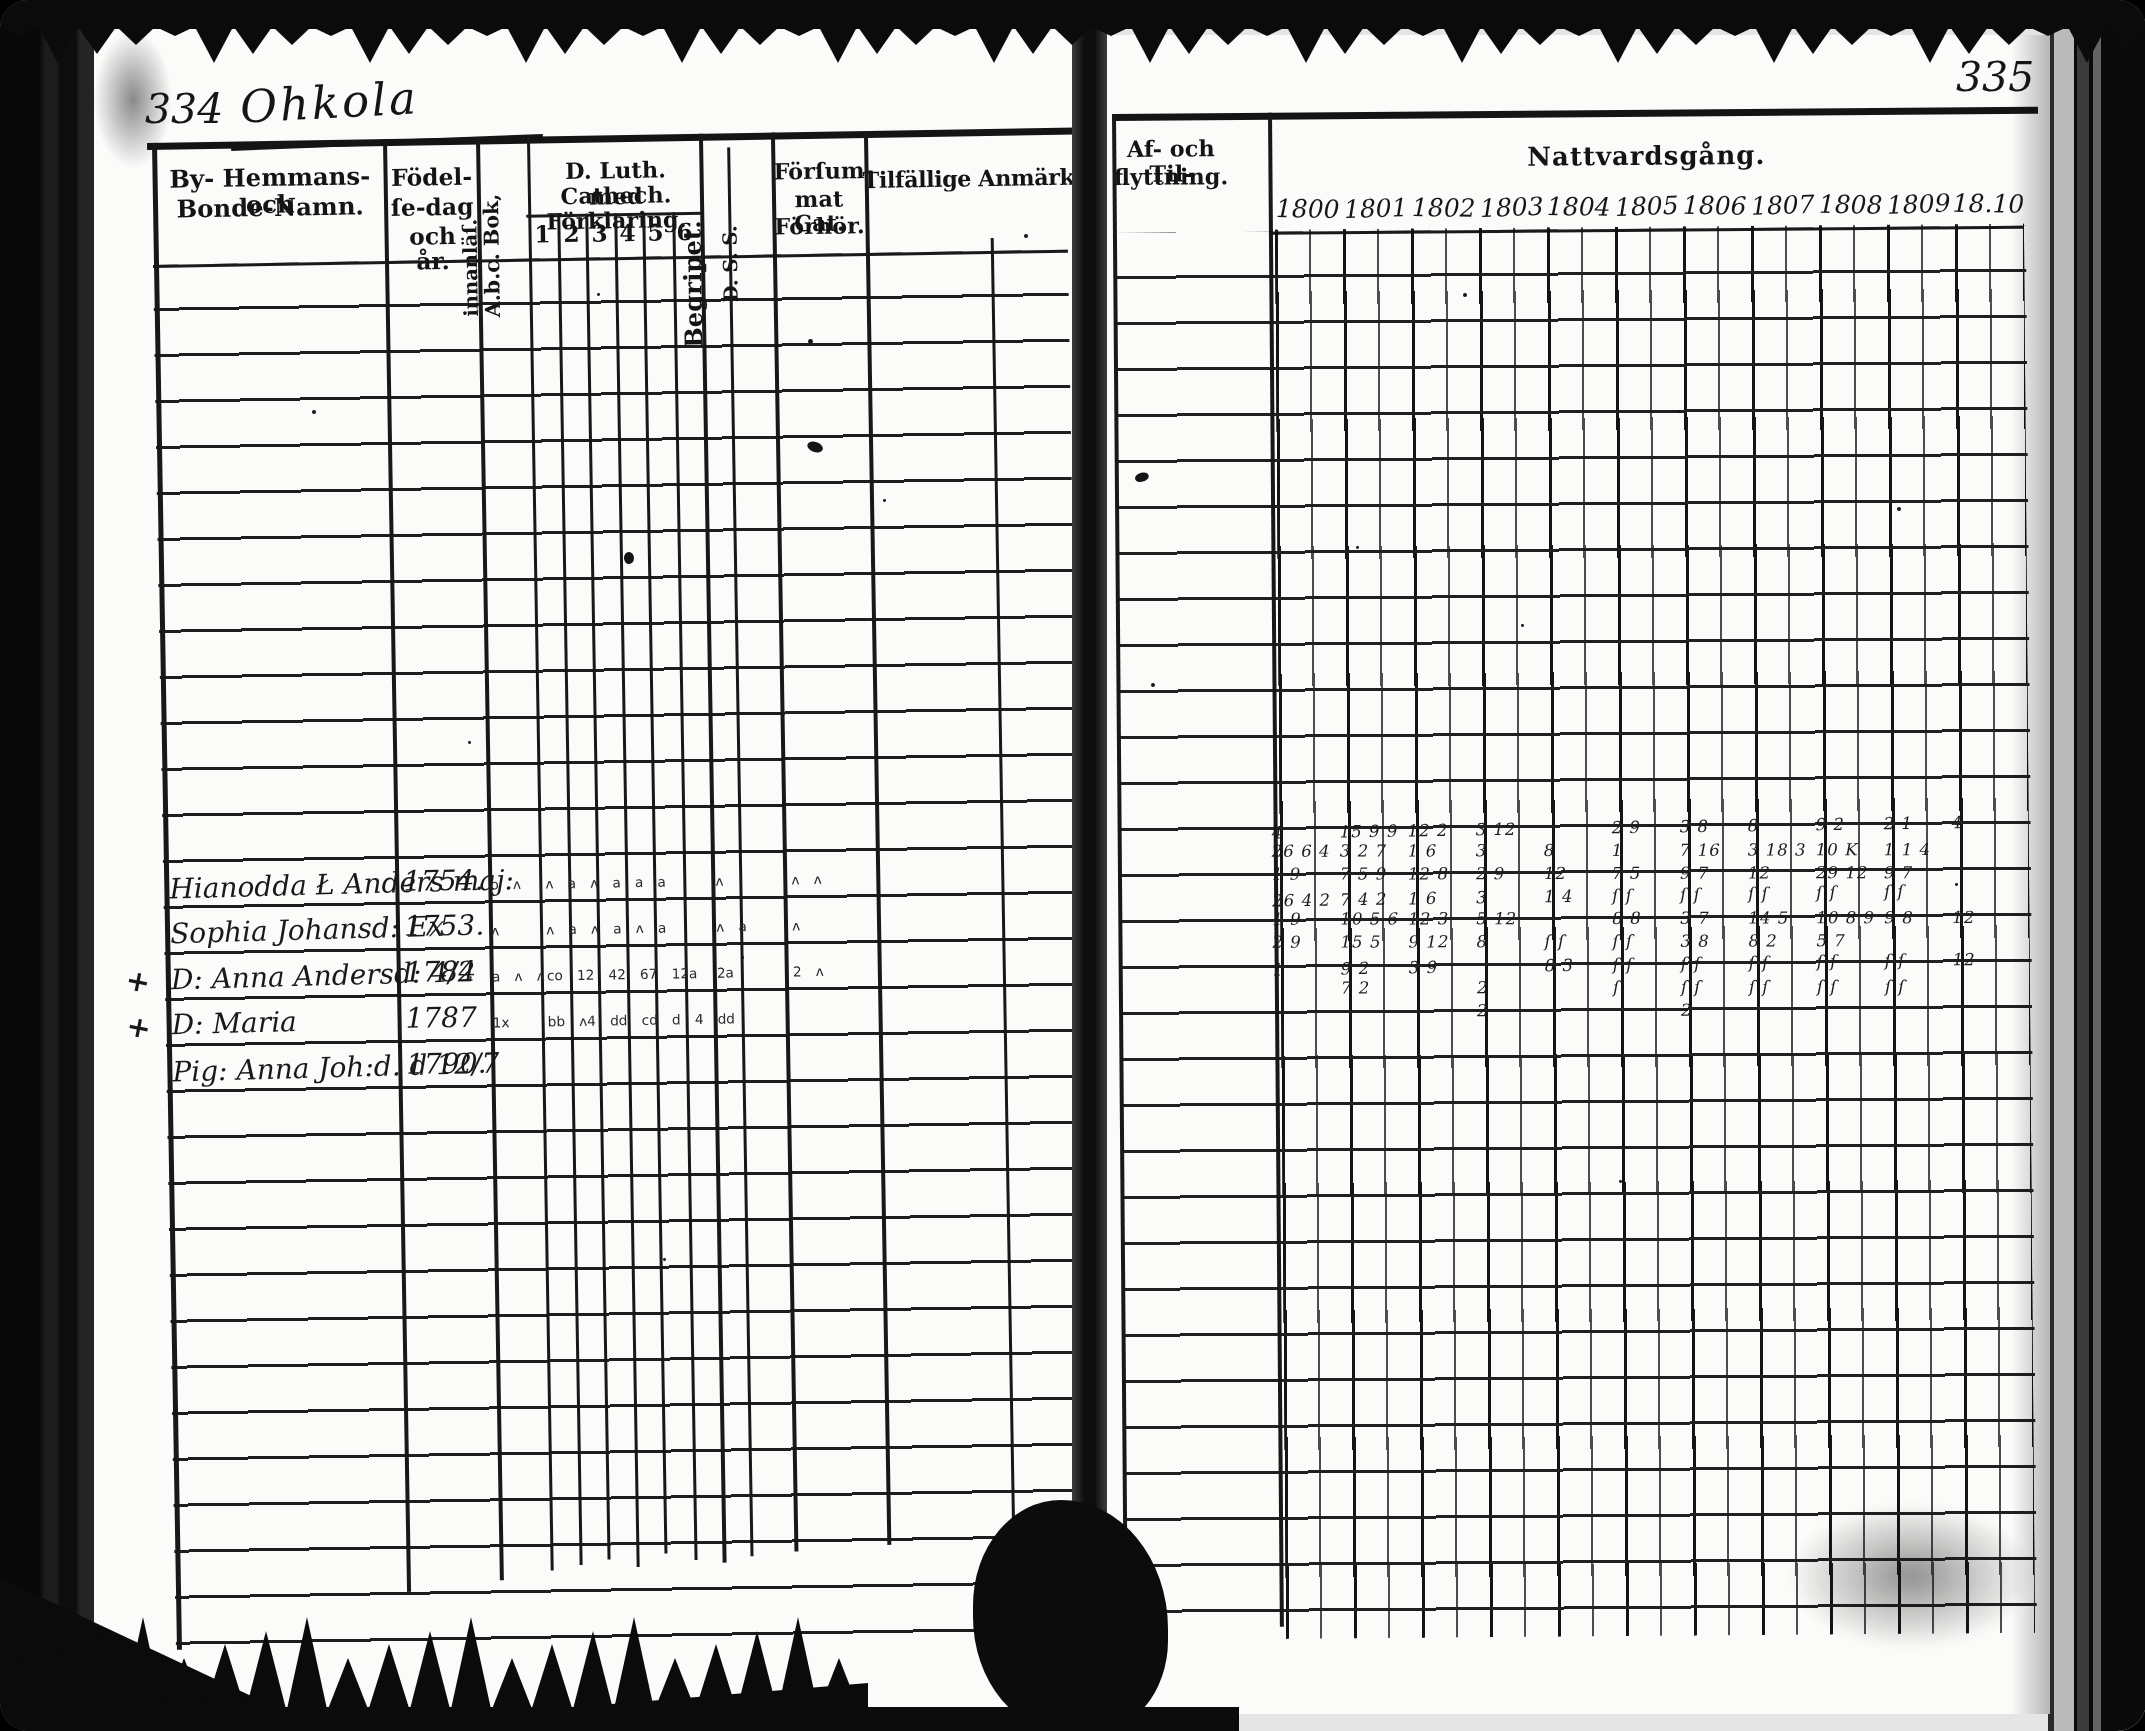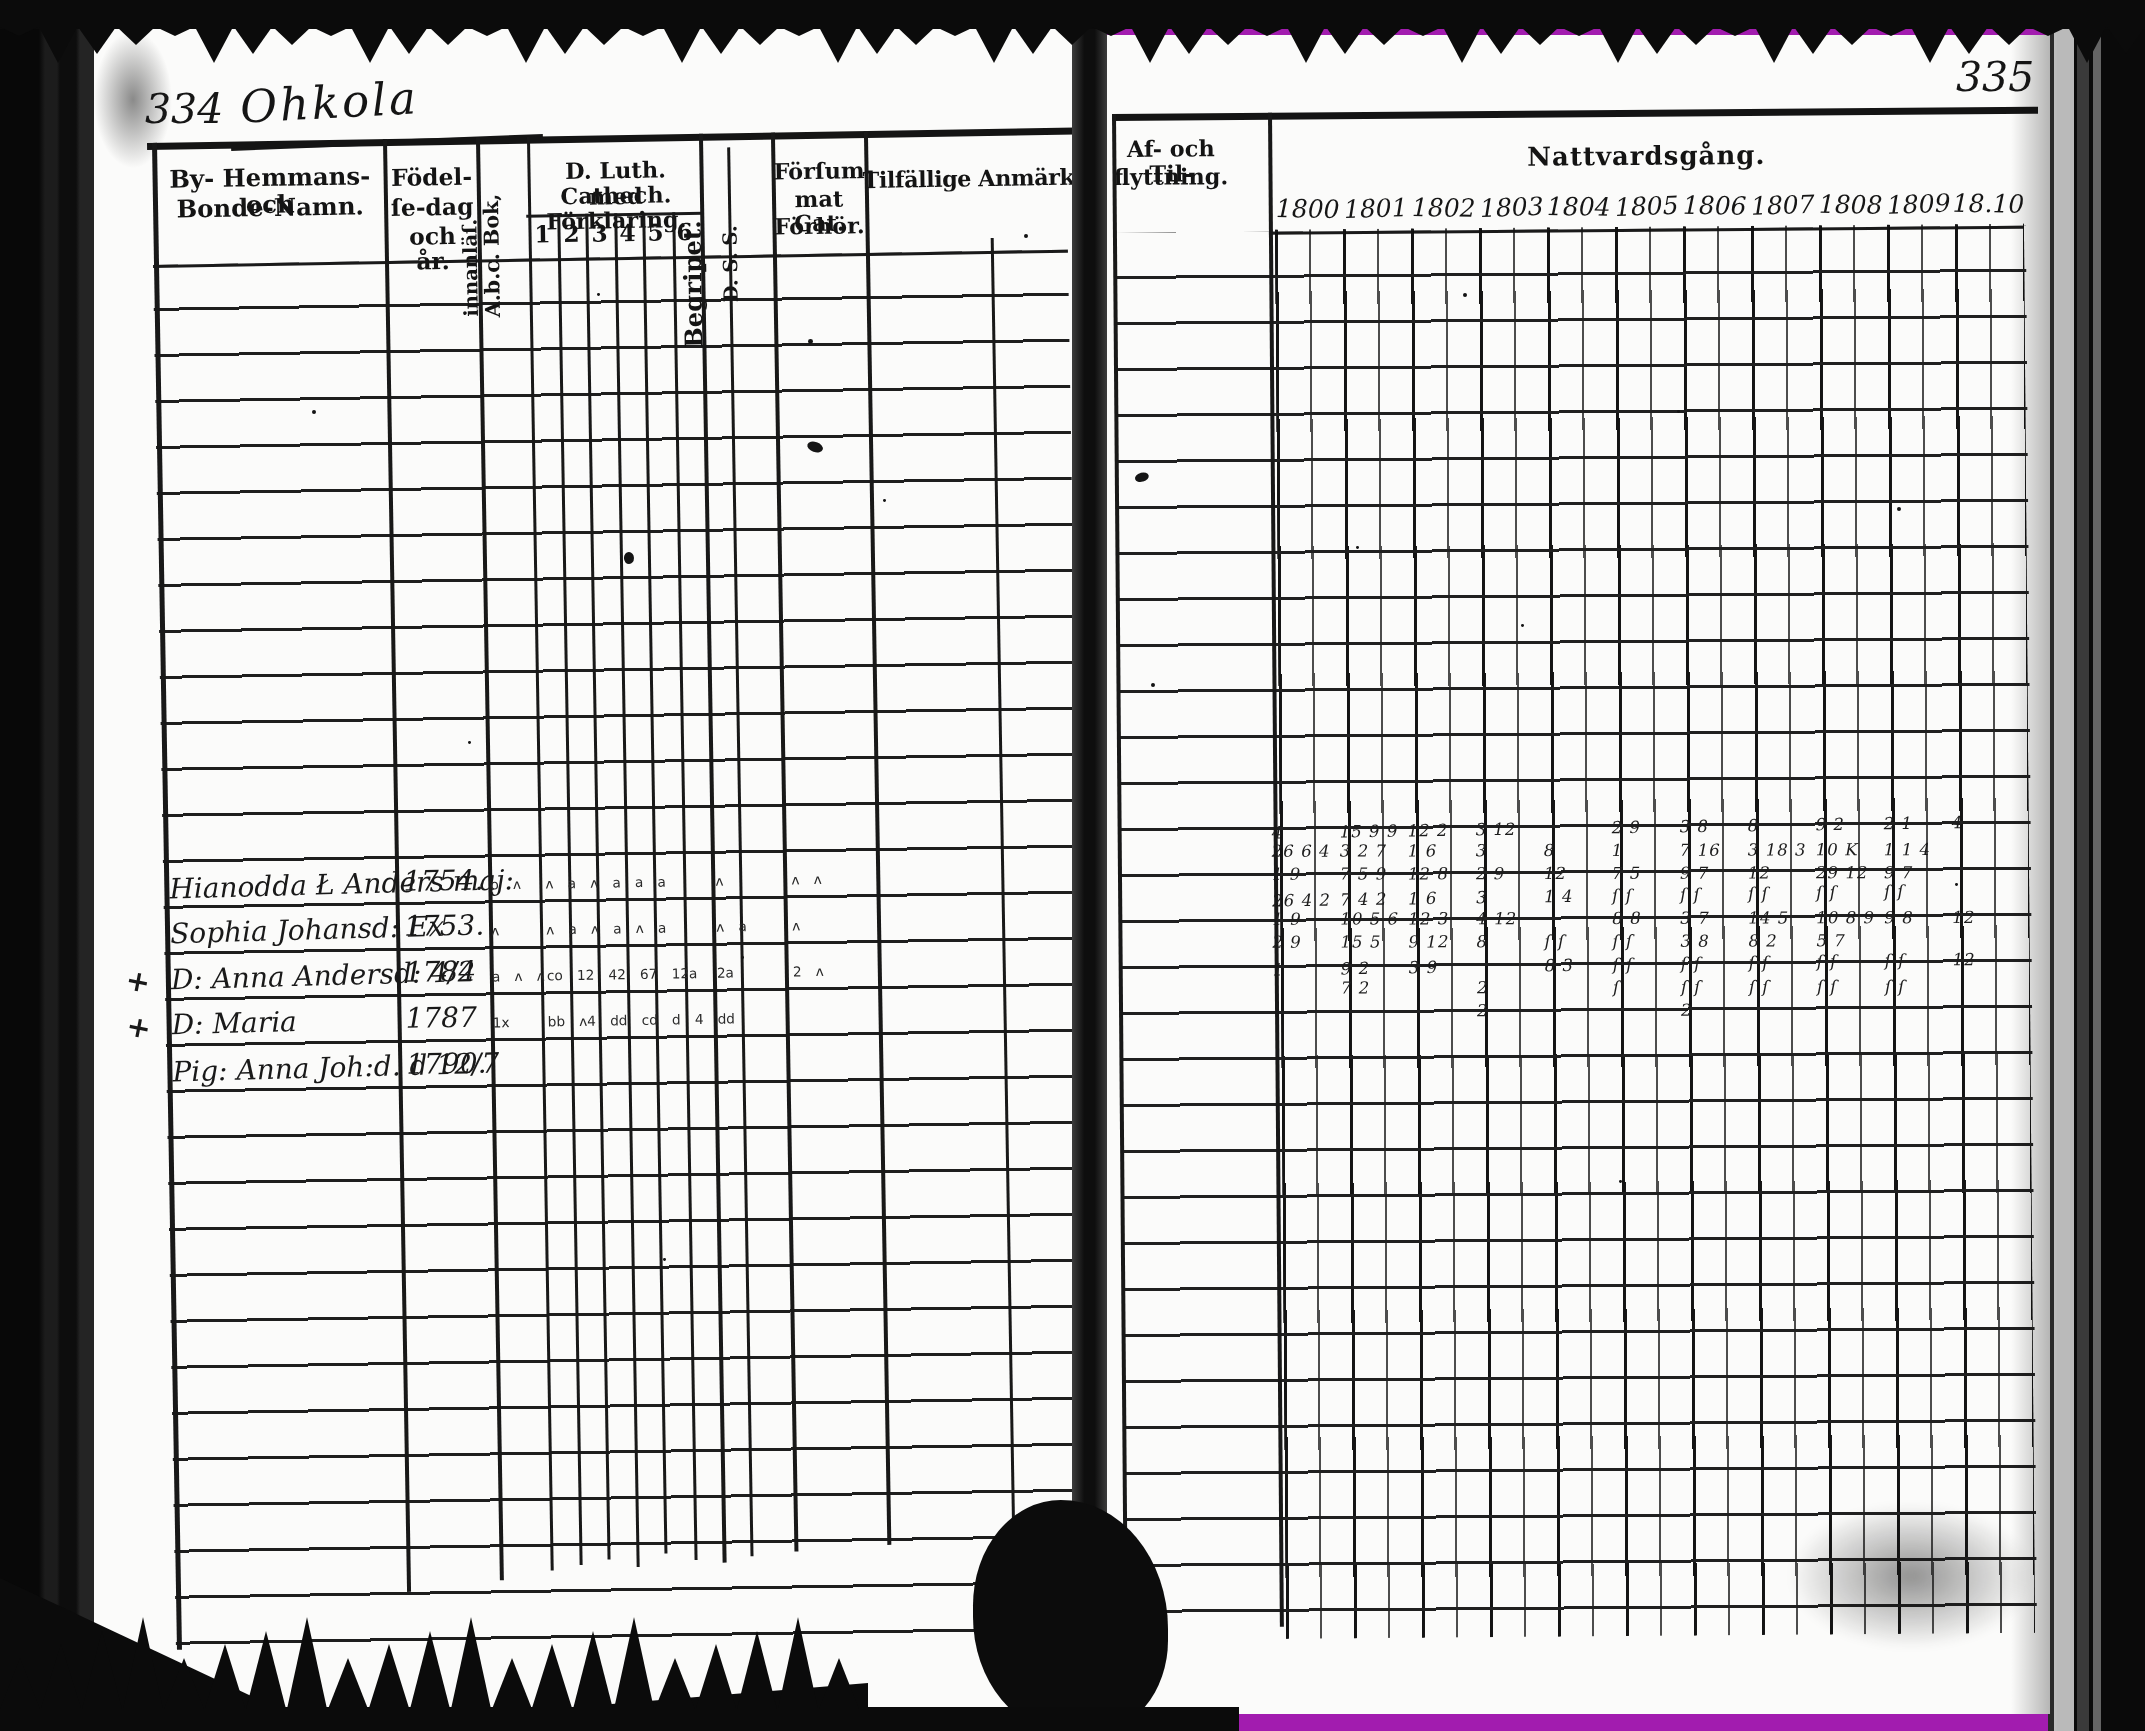--- a/index.html
+++ b/index.html
@@ -1,17 +1,17 @@
 <!DOCTYPE html>
 <html><head>
 <meta charset="utf-8">
 <style>
   html,body{margin:0;padding:0;background:#000;}
-  .scan{position:relative;width:2146px;height:1731px;background:#a21caf;overflow:hidden;
-        font-family:"DejaVu Serif",serif;}
+  .scan{position:relative;width:2146px;height:1731px;background:#e5e5e5;overflow:hidden;
+        font-family:"DejaVu Serif",serif;border-radius:29px;}
   .abs{position:absolute;}
   
   .band-top{left:0;top:0;width:2146px;height:29px;background:#0b0b0b;}
   .band-left{left:0;top:0;width:94px;height:1731px;
     background:linear-gradient(90deg,#080808 0 39px,#1c1c1c 45px 57px,#0d0d0d 60px 76px,#242424 80px 94px);}
   .band-right{left:2048px;top:0;width:98px;height:1731px;
     background:linear-gradient(90deg,#2a2a2a 0 5.9px,#0a0a0a 9.8px 100%);}
   .streak-w{left:2054px;top:0;width:19.5px;height:1731px;background:#d9d9d9;opacity:.85;}
   .streak-d{left:2077px;top:0;width:11.7px;height:1731px;background:#3a3a3a;}
   .streak-w2{left:2093px;top:0;width:7.8px;height:1731px;background:#bdbdbd;opacity:.5;}
@@ -238,21 +238,21 @@
           <span class="dense-cell">ſ ſ</span>
           <span class="dense-cell">ſ ſ</span>
           <span class="dense-cell">ſ ſ</span>
           <span class="dense-cell">ſ ſ</span>
           <span class="dense-cell"></span>
         </div>
         <div class="abs dense-row" style="left: 154px; top: 799px; width: 753px; transform: rotate(0.3deg);">
           <span class="dense-cell">1 9</span>
           <span class="dense-cell">10 5 6</span>
           <span class="dense-cell">12 3</span>
-          <span class="dense-cell">4 12</span>
+          <span class="dense-cell">5 12</span>
           <span class="dense-cell"></span>
           <span class="dense-cell">8 8</span>
           <span class="dense-cell">3 7</span>
           <span class="dense-cell">14 5</span>
           <span class="dense-cell">10 8 9</span>
           <span class="dense-cell">9 8</span>
           <span class="dense-cell">12</span>
         </div>
         <div class="abs dense-row" style="left: 154px; top: 822px; width: 753px; transform: rotate(0.3deg);">
           <span class="dense-cell">2 9</span>

